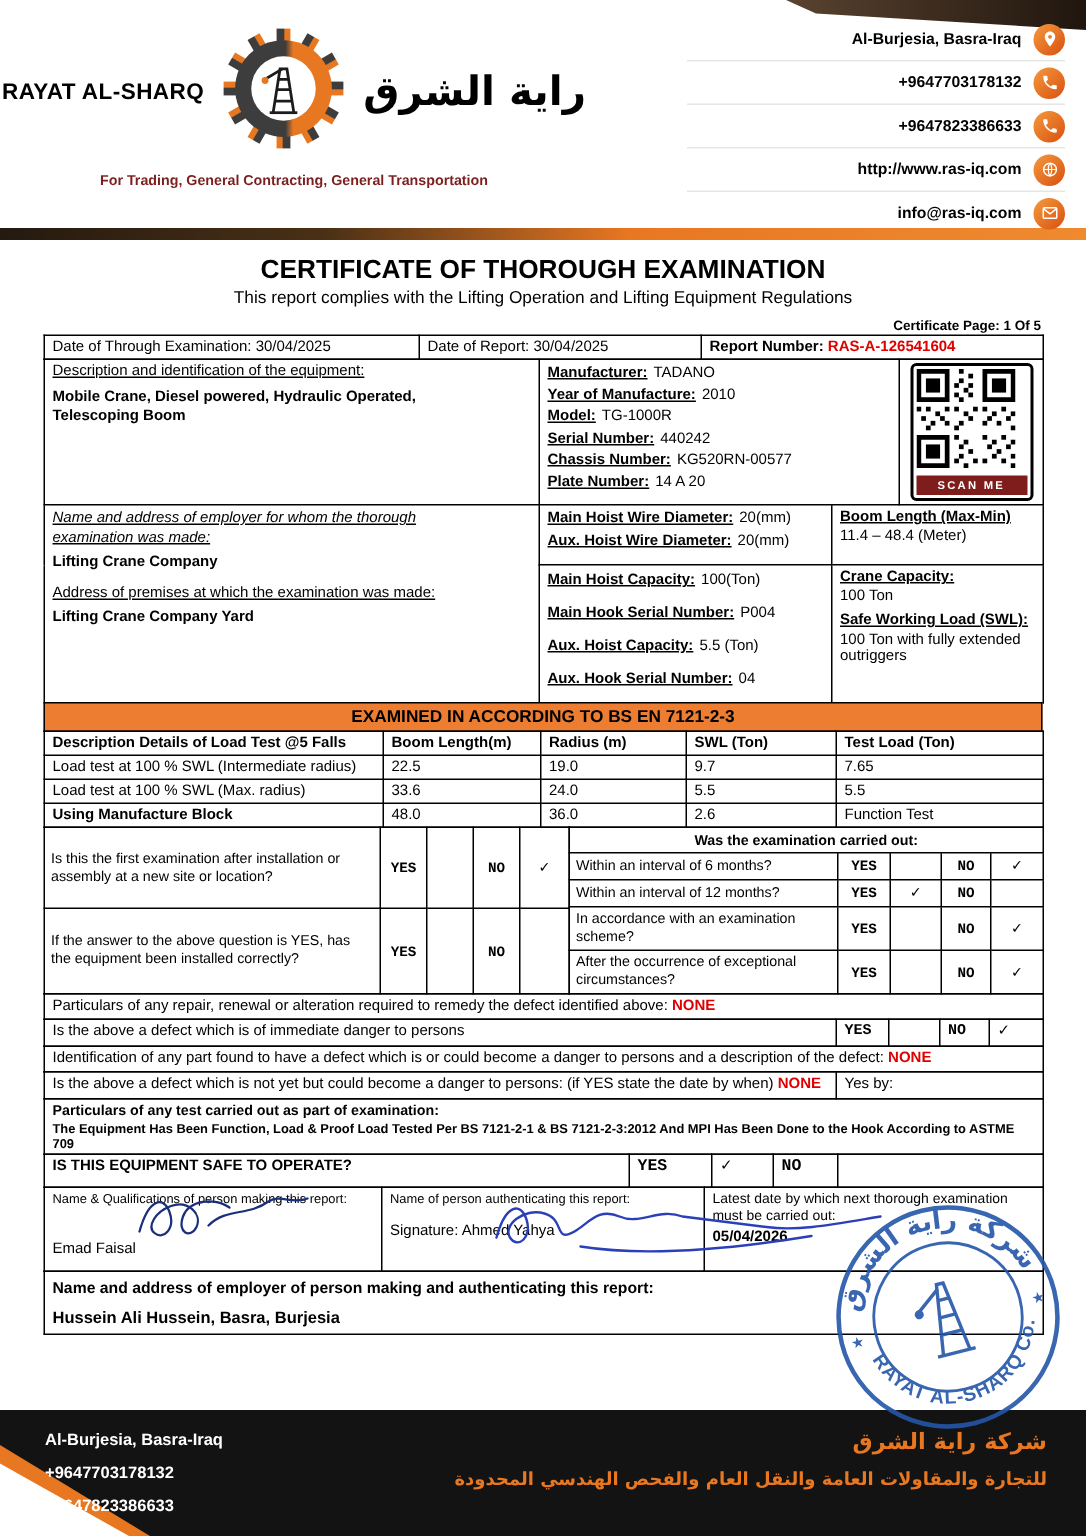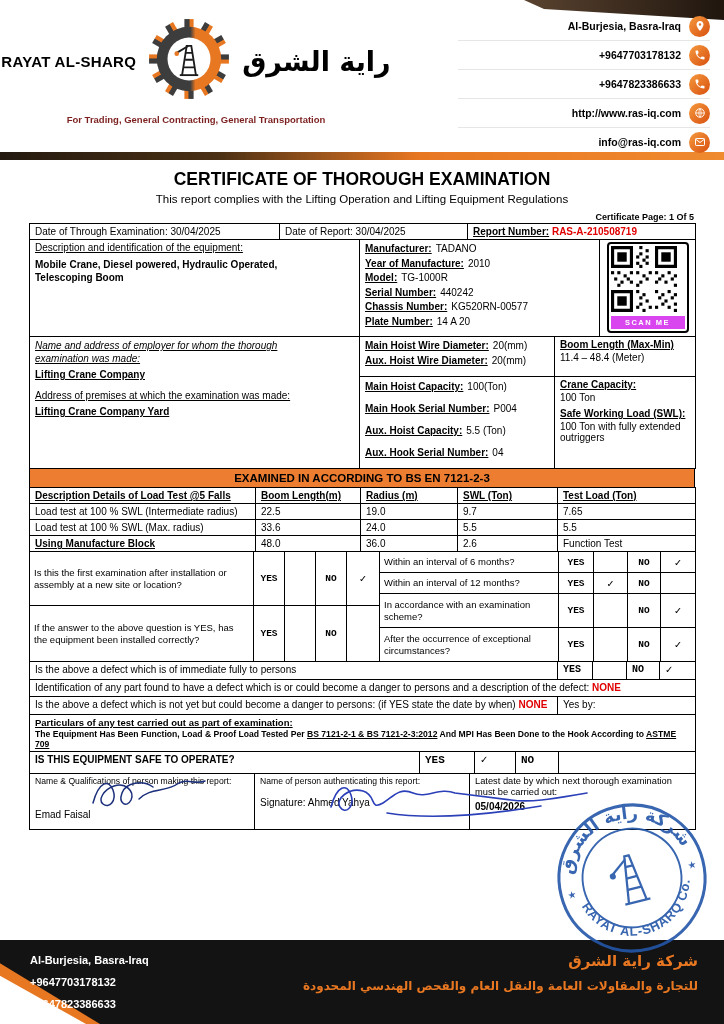--- a/index.html
+++ b/index.html
@@ -1,20 +1,20 @@
 <!DOCTYPE html>
 <html><head>
 <meta charset="utf-8">
 <title>Certificate of Thorough Examination</title>
 <style>
   html,body{margin:0;padding:0;background:#888;}
   .page{width:724px;height:1024px;position:relative;background:#fff;margin:0 auto;
         font-family:"Liberation Sans",sans-serif;color:#000;overflow:hidden;}
   .u{text-decoration:underline;}
-  .b{font-weight:bold;text-decoration:underline;}
+  .b{font-weight:bold;}
   .i{font-style:italic;}
   .red{color:#e00000;font-weight:bold;}
 
   
   .hdr{position:relative;height:152px;background:#fff;}
   .corner-dark{position:absolute;top:0;right:0;width:200px;height:20px;
     background:linear-gradient(90deg,#5a4330,#20160e);
     clip-path:polygon(0 0,100% 0,100% 100%,10% 45%);}
   .logo-wrap{position:absolute;left:26px;top:16px;width:340px;}
   .logo-row{display:flex;align-items:center;justify-content:center;gap:10px;}
@@ -45,21 +45,21 @@
 
   .kv{margin:1px 0 3.5px;}
   .kv-sp{margin:2px 0 11px;}
   .kv .kv-l{font-weight:bold;text-decoration:underline;}
   .kv .kv-v{margin-left:4px;}
 
   .eq-desc-val{font-weight:bold;margin-top:5px;line-height:13px;width:88%;}
   .eq-left2 div{line-height:13px;}
   .qr-cell{text-align:center;padding:4px 3px;}
   .qr-frame{width:74px;margin:0 auto;border:2px solid #000;border-radius:4px;padding:2px;background:#fff;}
-  .scanme{background:#d946ef;color:#fff;font-size:7.5px;font-weight:bold;letter-spacing:1.5px;padding:2px 0;margin-top:2px;text-align:center;}
+  .scanme{background:#7f1d1d;color:#fff;font-size:7.5px;font-weight:bold;letter-spacing:1.5px;padding:2px 0;margin-top:2px;text-align:center;}
 
   .banner{background:#ED7D31;border:1px solid #000;margin-top:-1px;text-align:center;
           font-weight:bold;font-size:11.5px;padding:3px 0;width:664px;}
 
   .q-wrap{display:flex;margin-top:-1px;}
   table.qL{border-collapse:collapse;width:350px;table-layout:fixed;}
   table.qR{border-collapse:collapse;width:316px;table-layout:fixed;margin-left:-1px;}
   .qL td,.qR td{border:1px solid #000;font-size:9.5px;padding:2px 4px;}
   .q-text{vertical-align:middle;line-height:12px;}
   .q-head{font-weight:bold;font-size:10.5px;text-align:center;vertical-align:middle;}
@@ -212,21 +212,21 @@
         <td>
           <span>Date of Through Examination:</span>
           <span>30/04/2025</span>
         </td>
         <td>
           <span>Date of Report:</span>
           <span>30/04/2025</span>
         </td>
         <td>
           <span class="b">Report Number:</span>
-          <span class="red">RAS-A-210508719</span>
+          <span class="red">RAS-A-126541604</span>
         </td>
       </tr>
     </tbody>
       </table>
 
     <table class="t">
       <colgroup>
           <col style="width:330px">
           <col style="width:195px">
           <col style="width:45px">
@@ -419,20 +419,23 @@
         </table>
       <table class="qR">
         <colgroup>
             <col style="width:179px">
             <col style="width:35px">
             <col style="width:34px">
             <col style="width:33px">
             <col style="width:35px">
           </colgroup>
         <tbody>
+            <tr style="height:17px;">
+          <td colspan="5" class="q-head">Was the examination carried out:</td>
+        </tr>
         <tr style="height:18px;">
           <td class="q-text">Within an interval of 6 months?</td>
           <td class="yn">YES</td>
           <td class="mark"></td>
           <td class="yn">NO</td>
           <td class="mark">✓</td>
         </tr>
         <tr style="height:18px;">
           <td class="q-text">Within an interval of 12 months?</td>
           <td class="yn">YES</td>
@@ -451,32 +454,45 @@
           <td class="q-text">After the occurrence of exceptional circumstances?</td>
           <td class="yn">YES</td>
           <td class="mark"></td>
           <td class="yn">NO</td>
           <td class="mark">✓</td>
         </tr>
       </tbody>
         </table>
     </div>
 
+    <table class="t">
+      <colgroup>
+          <col style="width:666px">
+        </colgroup>
+      <tbody>
+          <tr style="height:17px;">
+            <td class="d-label">
+        <span>Particulars of any repair, renewal or alteration required to remedy the defect identified above:</span>
+        <span class="red">NONE</span>
+      </td>
+          </tr>
+    </tbody>
+      </table>
 
     <table class="t">
       <colgroup>
           <col style="width:528px">
           <col style="width:35px">
           <col style="width:34px">
           <col style="width:33px">
           <col style="width:36px">
         </colgroup>
       <tbody>
           <tr style="height:18px;">
-        <td class="d-label">Is the above a defect which is of immediate fully to persons</td>
+        <td class="d-label">Is the above a defect which is of immediate danger to persons</td>
         <td class="yn">YES</td>
         <td class="mark"></td>
         <td class="yn">NO</td>
         <td class="mark">✓</td>
       </tr>
     </tbody>
       </table>
 
     <table class="t">
       <colgroup>
@@ -568,20 +584,33 @@
       </tbody>
         </table>
       <svg class="sig-svg" style="left:58px;top:0;" width="140" height="46" viewBox="0 0 140 46">
         <path d="M6,30 C12,8 22,6 26,17 C30,28 22,36 16,31 C11,27 16,17 27,13 C38,9 48,18 44,27 C40,35 31,31 35,20 C39,9 56,7 66,14 M52,26 C64,14 78,20 92,10 C100,5 108,12 118,8" stroke="#1b2f7a" stroke-width="1.5" fill="none" stroke-linecap="round"></path>
       </svg>
       <svg class="sig-svg" style="left:292px;top:2px;" width="290" height="50" viewBox="0 0 290 50">
         <path d="M10,32 C16,10 26,8 30,20 C34,32 24,40 19,32 C14,24 28,12 42,16 C56,20 48,36 62,28 C72,22 78,12 92,18 C106,24 118,12 134,18 L190,25 C212,28 236,23 266,18 M66,38 C110,45 165,40 220,31" stroke="#2b3fb8" stroke-width="1.6" fill="none" stroke-linecap="round"></path>
       </svg>
     </div>
 
+    <table class="t">
+      <colgroup>
+          <col style="width:666px">
+        </colgroup>
+      <tbody>
+          <tr style="height:42px;">
+            <td style="padding-top:5px;">
+        <div class="emp-line1">Name and address of employer of person making and authenticating this report:</div>
+        <div class="emp-line2">Hussein Ali Hussein, Basra, Burjesia</div>
+      </td>
+          </tr>
+    </tbody>
+      </table>
 
   </div>
 
   <div class="stamp">
     <svg width="152" height="152" viewBox="0 0 200 200">
       <g fill="none" stroke="#2456A8">
         <circle cx="100" cy="100" r="96" stroke-width="4"></circle>
         <circle cx="100" cy="100" r="65" stroke-width="2.5"></circle>
       </g>
       <defs>

